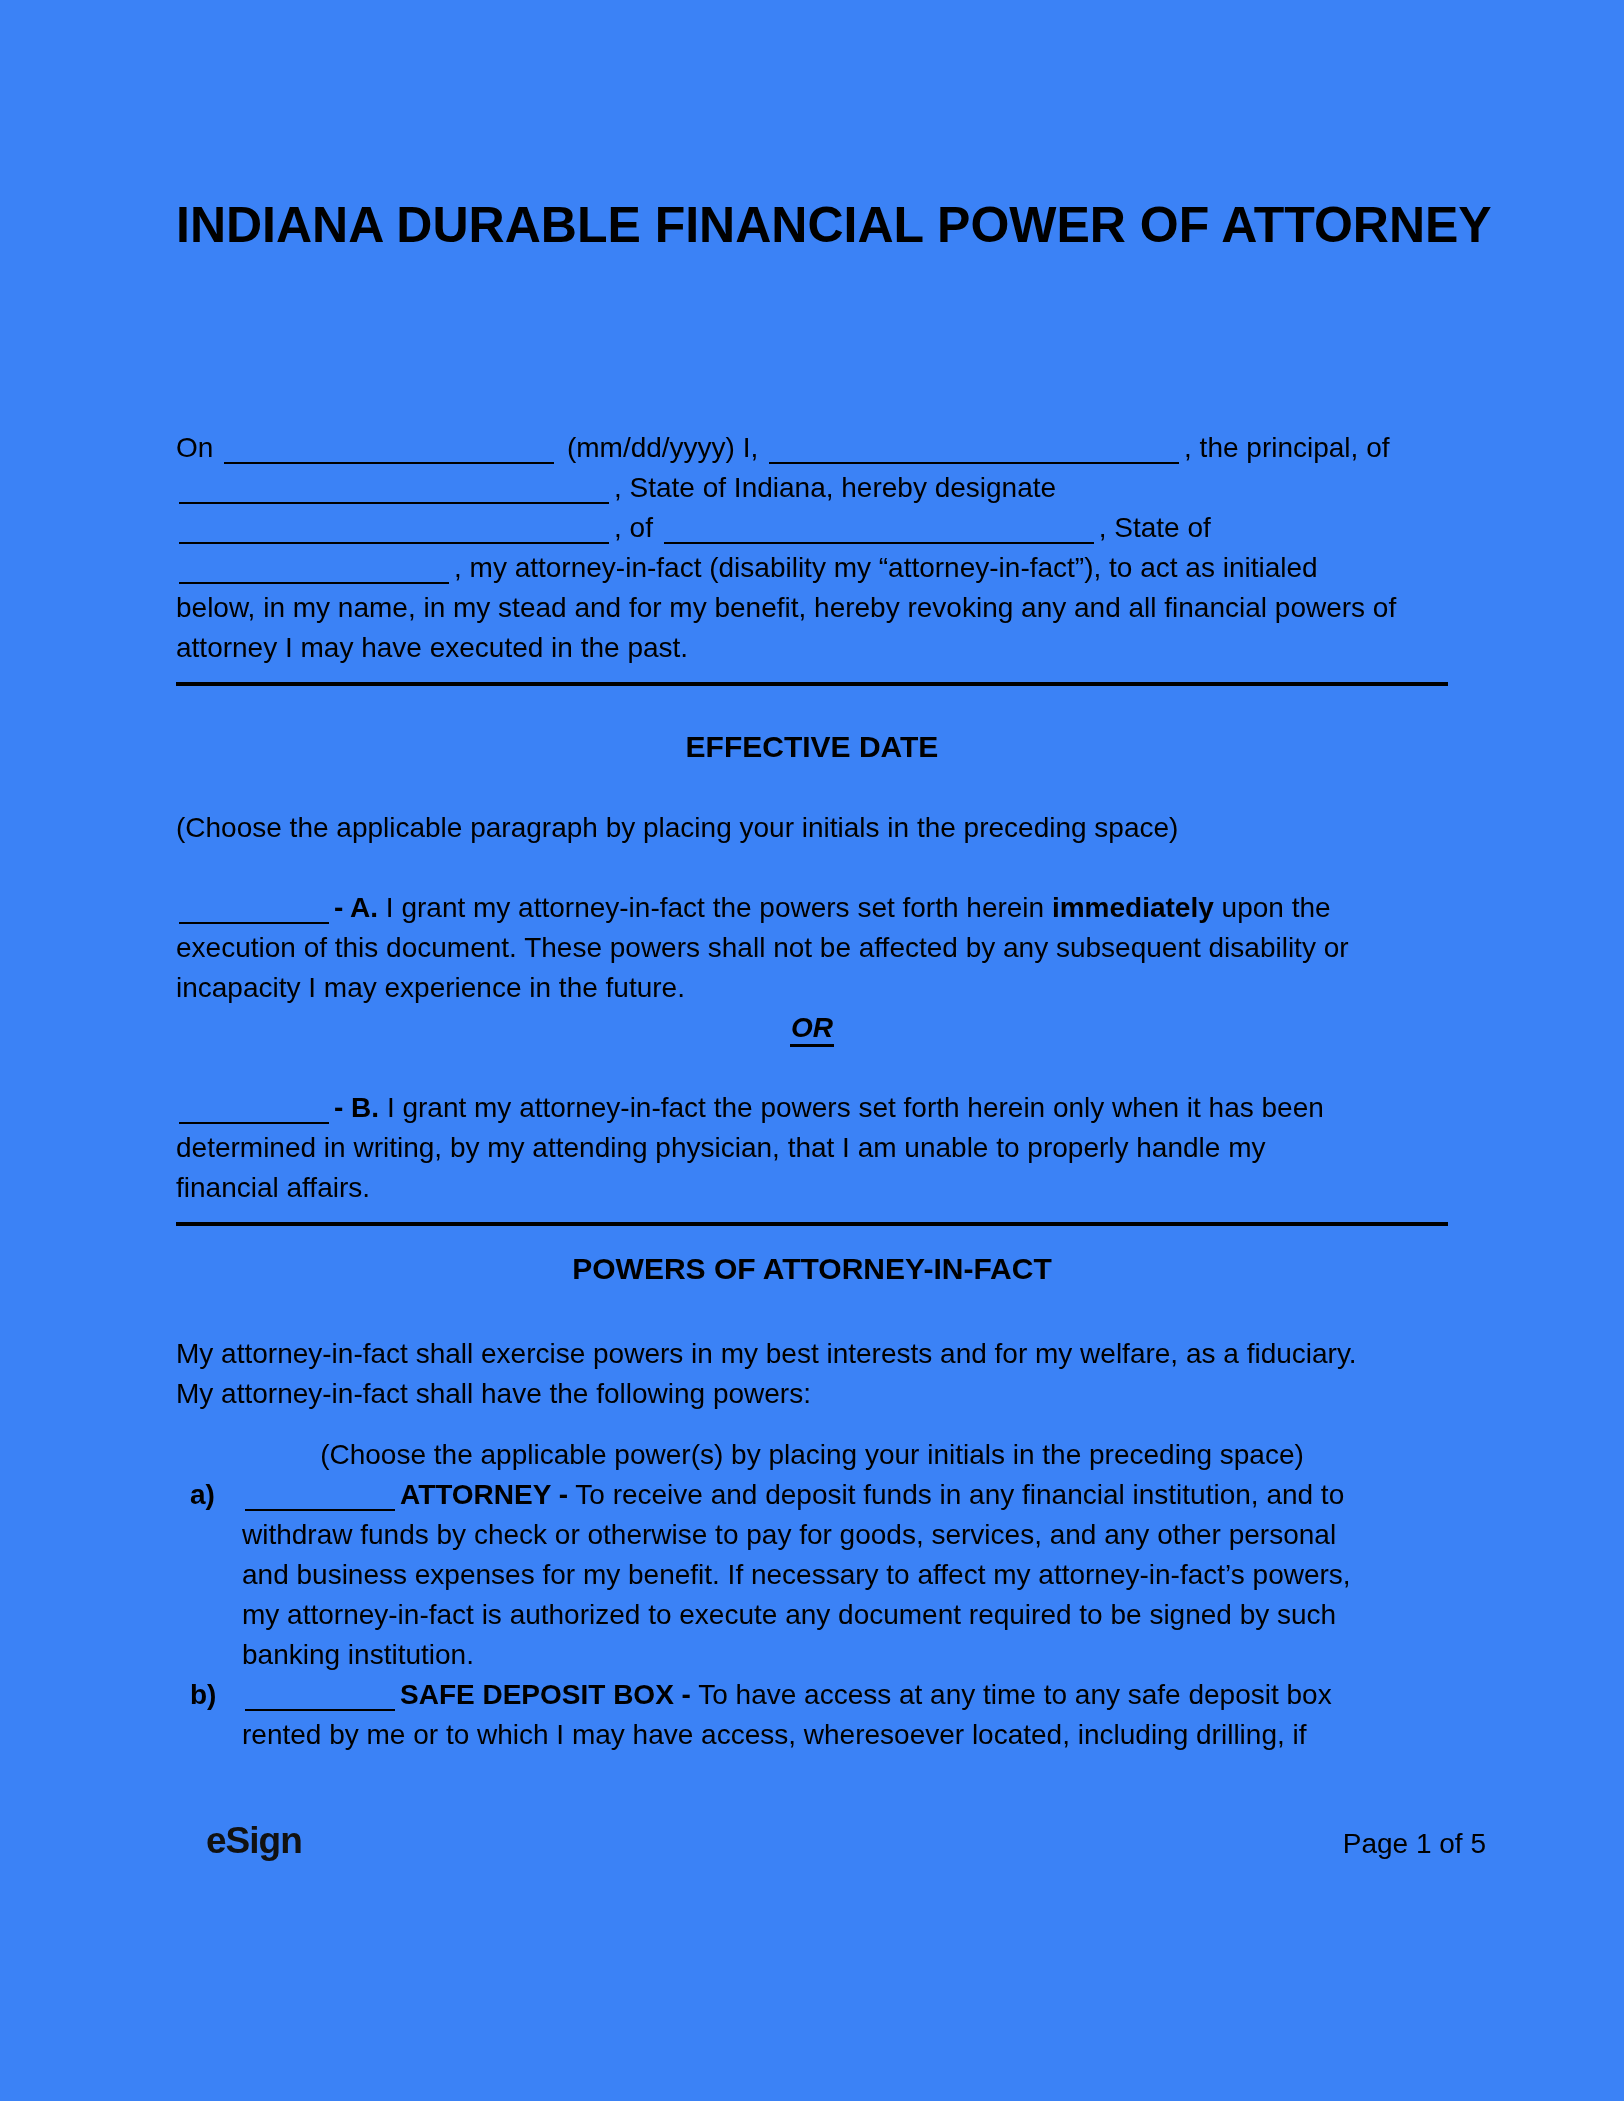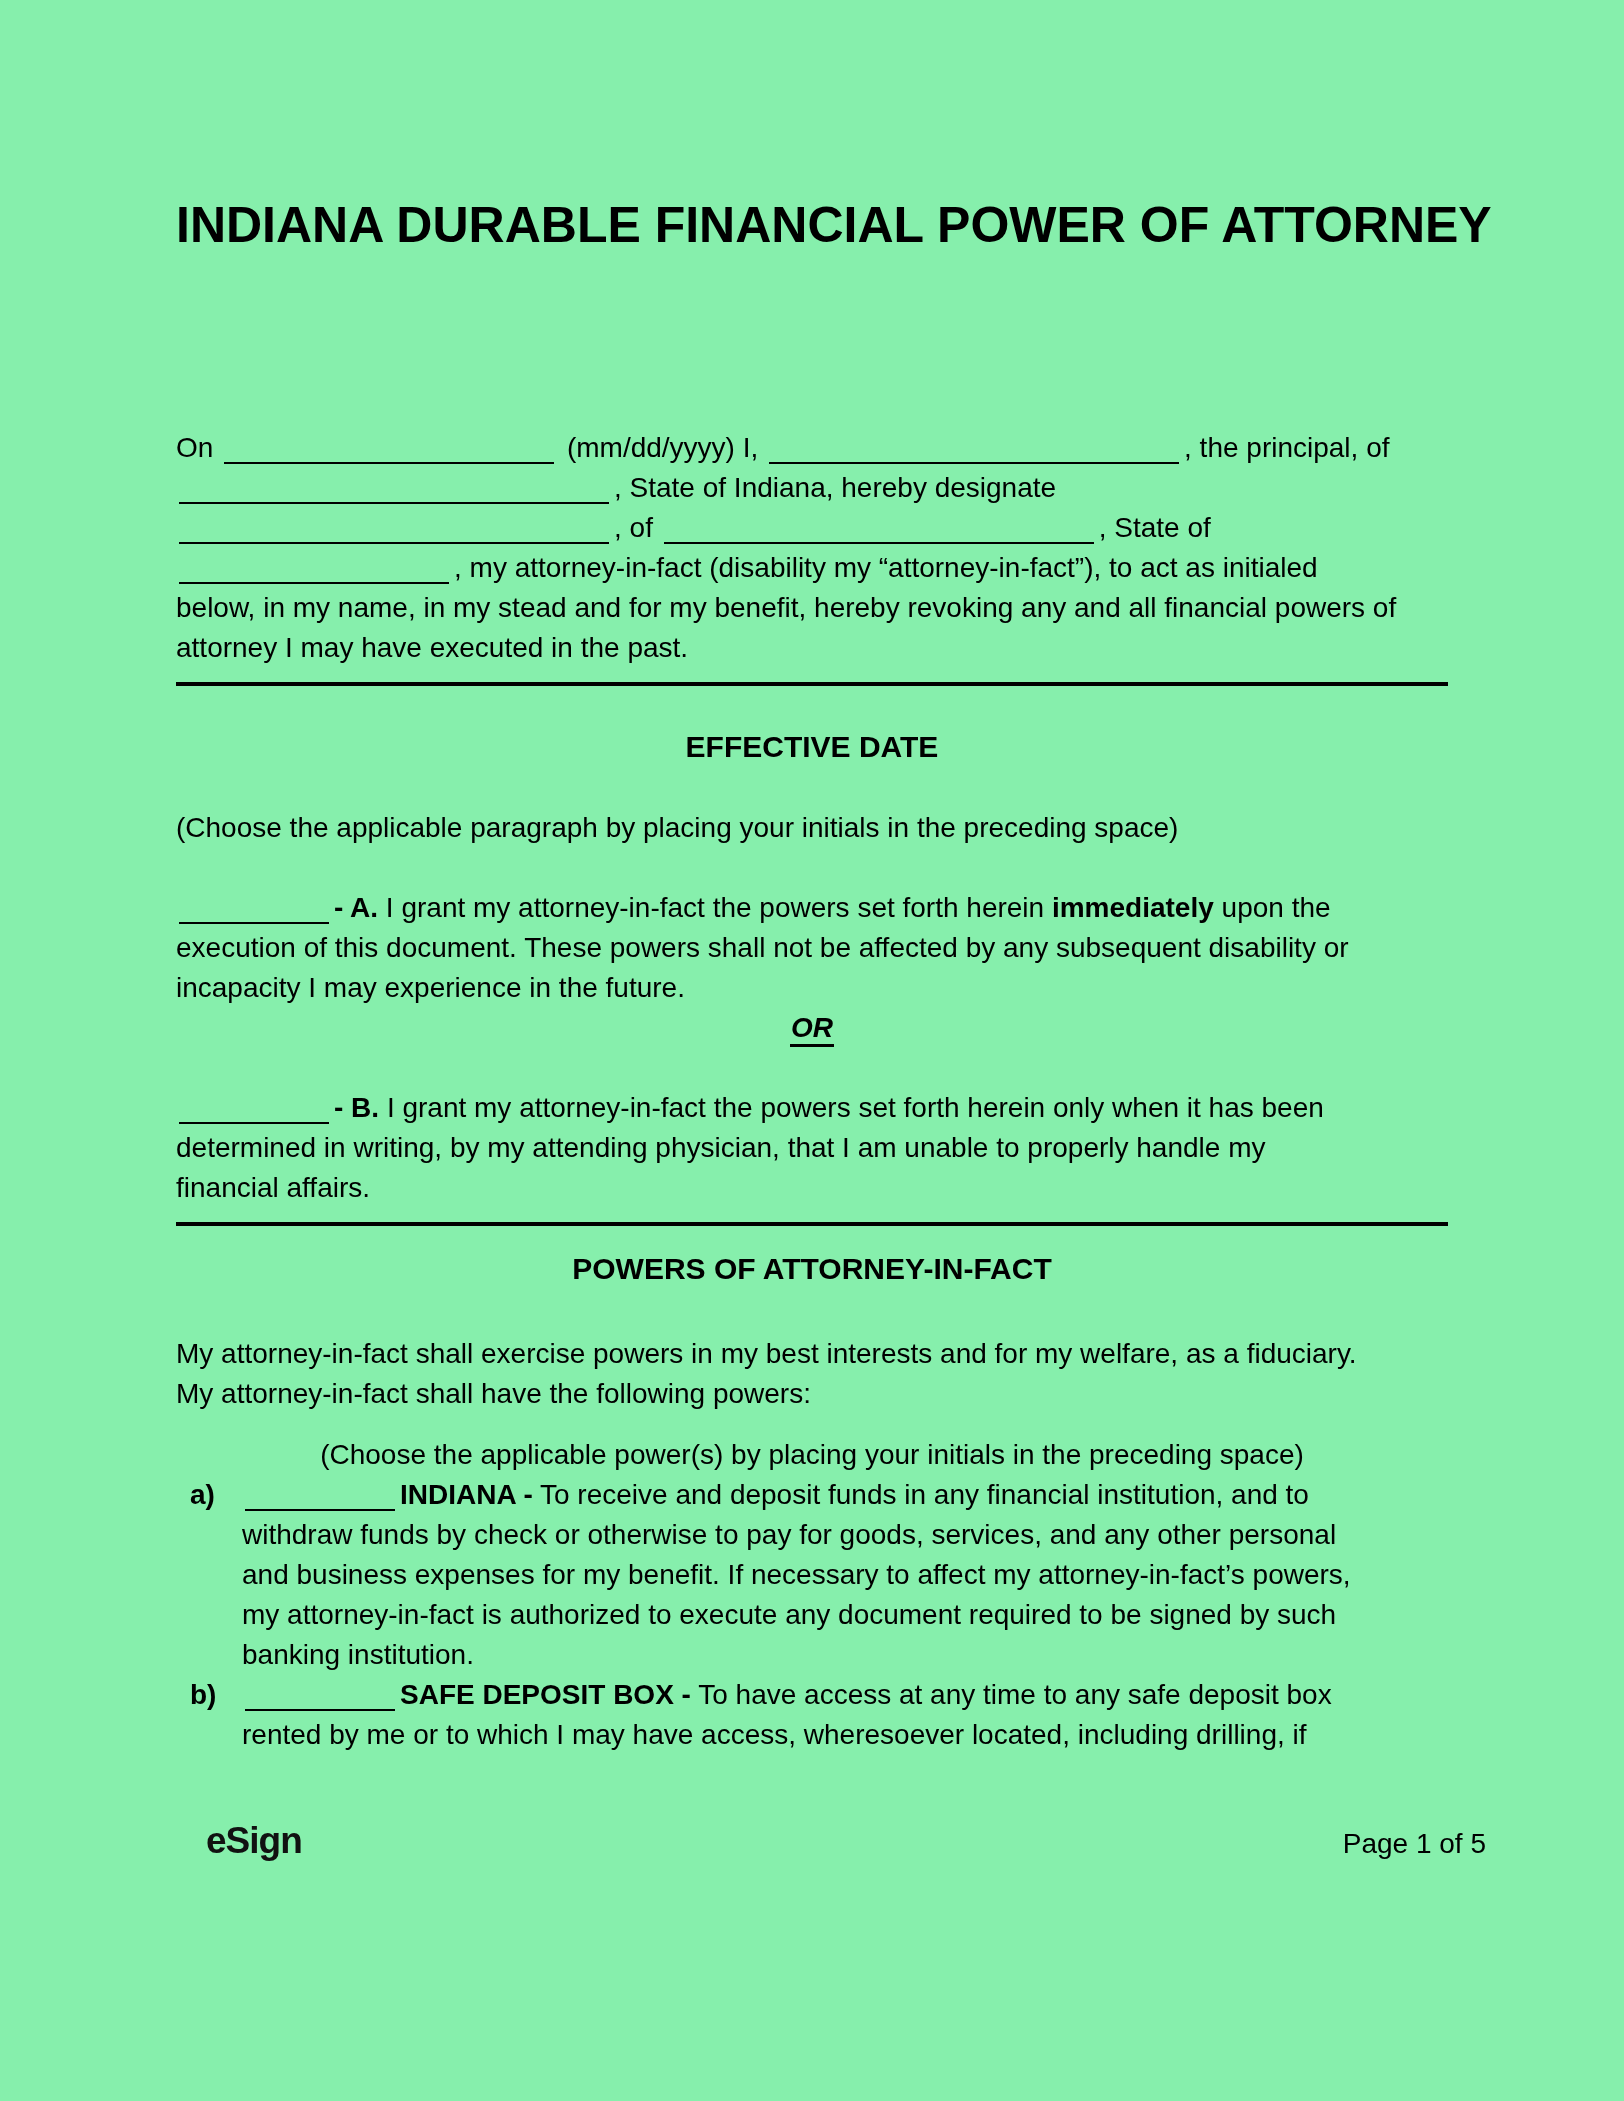--- a/index.html
+++ b/index.html
@@ -1,17 +1,17 @@
 <!DOCTYPE html>
 <html><head>
 <meta charset="utf-8">
 <style>
   html,body{margin:0;padding:0;background:#ffffff;}
   .page{
-    width:1624px;height:2101px;background:#86efac;color:#000;
+    width:1624px;height:2101px;background:#3b82f6;color:#000;
     font-family:"Liberation Sans","DejaVu Sans",sans-serif;
     font-size:28px;line-height:40px;
     box-sizing:border-box;padding:0 176px;overflow:hidden;
   }
   .doc-title{
     margin:0;padding-top:196px;
     font-size:50px;line-height:58px;font-weight:bold;
     text-align:center;letter-spacing:0px;white-space:nowrap;
   }
   .para{margin:0;}
@@ -95,21 +95,21 @@
   <div class="para mt-fid">
     <div class="line">My attorney-in-fact shall exercise powers in my best interests and for my welfare, as a fiduciary.</div>
     <div class="line">My attorney-in-fact shall have the following powers:</div>
   </div>
 
   <p class="instr centered mt-instr2">(Choose the applicable power(s) by placing your initials in the preceding space)</p>
 
   <div class="li mt-item">
     <div class="marker">a)</div>
     <div class="content">
-      <div class="line"><span class="bl w150"></span><b>INDIANA -</b><span> To receive and deposit funds in any financial institution, and to</span></div>
+      <div class="line"><span class="bl w150"></span><b>ATTORNEY -</b><span> To receive and deposit funds in any financial institution, and to</span></div>
       <div class="line">withdraw funds by check or otherwise to pay for goods, services, and any other personal</div>
       <div class="line">and business expenses for my benefit. If necessary to affect my attorney-in-fact’s powers,</div>
       <div class="line">my attorney-in-fact is authorized to execute any document required to be signed by such</div>
       <div class="line">banking institution.</div>
     </div>
   </div>
 
   <div class="li mt-item">
     <div class="marker">b)</div>
     <div class="content">

